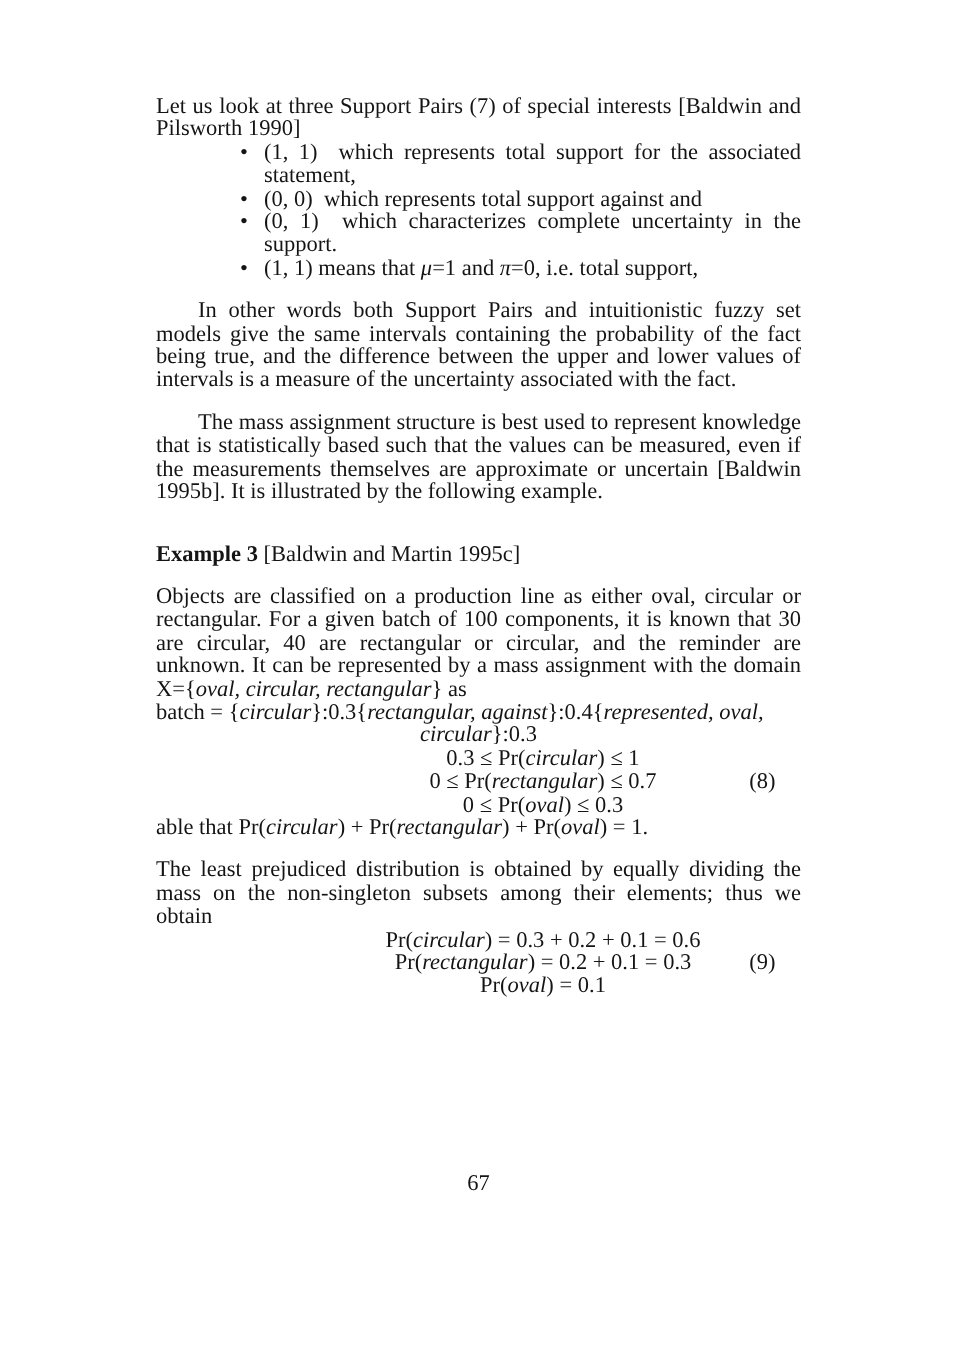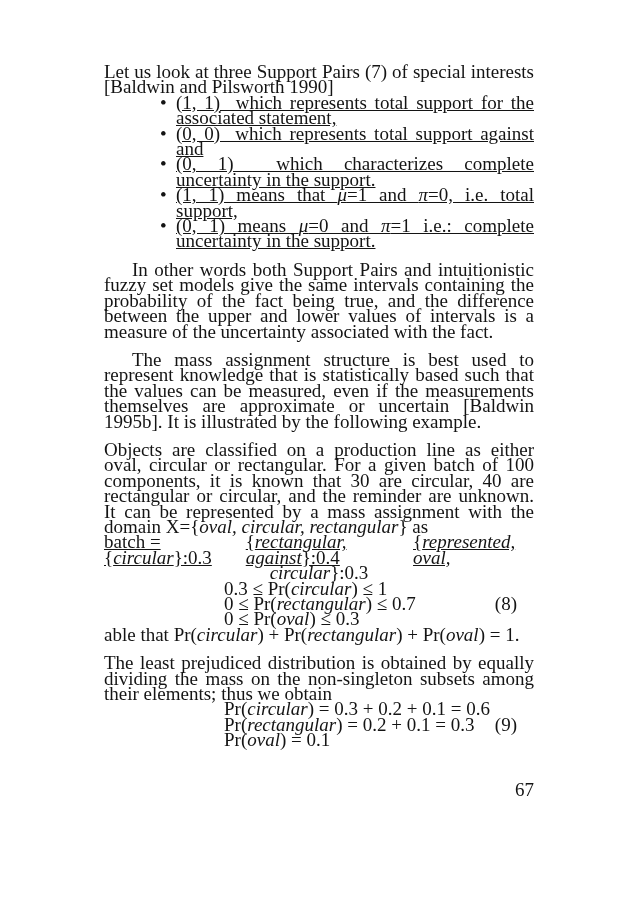--- a/index.html
+++ b/index.html
@@ -1,61 +1,61 @@
 <!DOCTYPE html>
 <html><head>
 <meta charset="utf-8">
 <style>
   html, body { margin:0; padding:0; background:#ffffff; }
   .page {
     position:relative; width:635px; height:898px; background:#ffffff;
     font-family:"Liberation Serif","DejaVu Serif",serif;
-    font-size:19px; line-height:15.4px; color:#141414; overflow:hidden;
+    font-size:15px; line-height:15.4px; color:#141414; overflow:hidden;
   }
   .content { position:absolute; left:104px; top:64px; width:430px; text-align:justify; }
   p { margin:0; }
   .indent { text-indent:28px; }
   .mt { margin-top:13px; }
   .mt-big { margin-top:26px; }
   ul.bullets { margin:0; padding:0; list-style:none; text-align:justify; }
-  ul.bullets li { position:relative; padding-left:72px;text-decoration:underline; }
+  ul.bullets li { position:relative; padding-left:72px; }
   ul.bullets li::before { content:"\2022"; position:absolute; left:56px; top:0; }
   .it { font-style:italic; }
   .b  { font-weight:bold; }
   .eqblock { position:relative; }
-  .eqline { margin-left:120px; text-align:left; }
+  .eqline { margin-left:86px; text-align:center; }
   .eqnum  { position:absolute; right:17px; top:15.4px; }
-  .batchline { display:flex; justify-content:space-between; text-align:left;text-decoration:underline; }
+  .batchline { display:flex; text-align:left; }
   .batchwrap { text-align:center; }
-  .pagenum { position:absolute; top:782px; left:104px; width:430px; text-align:right; }
+  .pagenum { position:absolute; top:782px; left:104px; width:430px; text-align:center; }
 </style>
 </head>
 <body>
 
 <div class="page">
   <div class="content">
 
     <p>Let us look at three Support Pairs (7) of special interests [Baldwin and Pilsworth 1990]</p>
 
     <ul class="bullets">
       <li>(1, 1)&nbsp; which represents total support for the associated statement,</li>
       <li>(0, 0)&nbsp; which represents total support against and</li>
       <li>(0, 1)&nbsp; which characterizes complete uncertainty in the support.</li>
     </ul>
 
 
     <ul class="bullets">
       <li><span>(1, 1) means that </span><span class="it">μ</span><span>=1 and </span><span class="it">π</span><span>=0, i.e. total support,</span></li>
-      <li><span>(0, 1) means </span><span class="it">μ</span><span>=0 and </span><span class="it">π</span><span>=1 i.e.: complete uncertainty in the support.</span></li>
     </ul>
 
     <p class="indent mt">In other words both Support Pairs and intuitionistic fuzzy set models give the same intervals containing the probability of the fact being true, and the difference between the upper and lower values of intervals is a measure of the uncertainty associated with the fact.</p>
 
     <p class="indent mt">The mass assignment structure is best used to represent knowledge that is statistically based such that the values can be measured, even if the measurements themselves are approximate or uncertain [Baldwin 1995b]. It is illustrated by the following example.</p>
 
+    <p class="mt-big"><span class="b">Example 3</span><span> [Baldwin and Martin 1995c]</span></p>
 
     <p class="mt"><span>Objects are classified on a production line as either oval, circular or rectangular. For a given batch of 100 components, it is known that 30 are circular, 40 are rectangular or circular, and the reminder are unknown. It can be represented by a mass assignment with the domain X={</span><span class="it">oval, circular, rectangular</span><span>} as</span></p>
 
     <div class="batchline">
       <span><span>batch = {</span><span class="it">circular</span><span>}:0.3</span></span>
       <span><span>{</span><span class="it">rectangular, against</span><span>}:0.4</span></span>
       <span><span>{</span><span class="it">represented, oval,</span></span>
     </div>
     <div class="batchwrap"><span class="it">circular</span><span>}:0.3</span></div>
 

